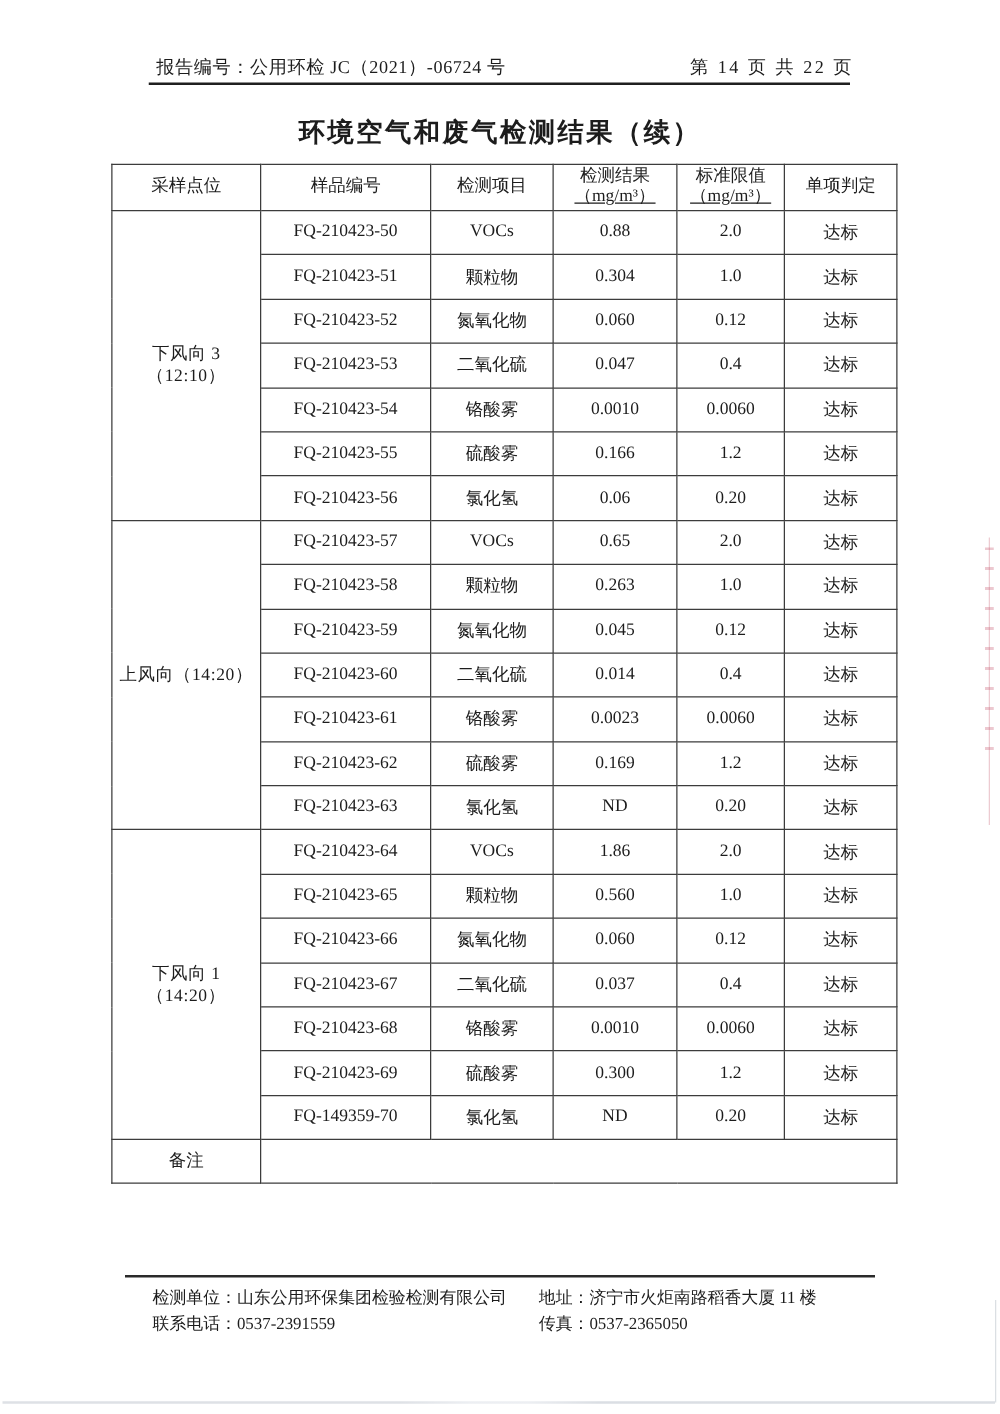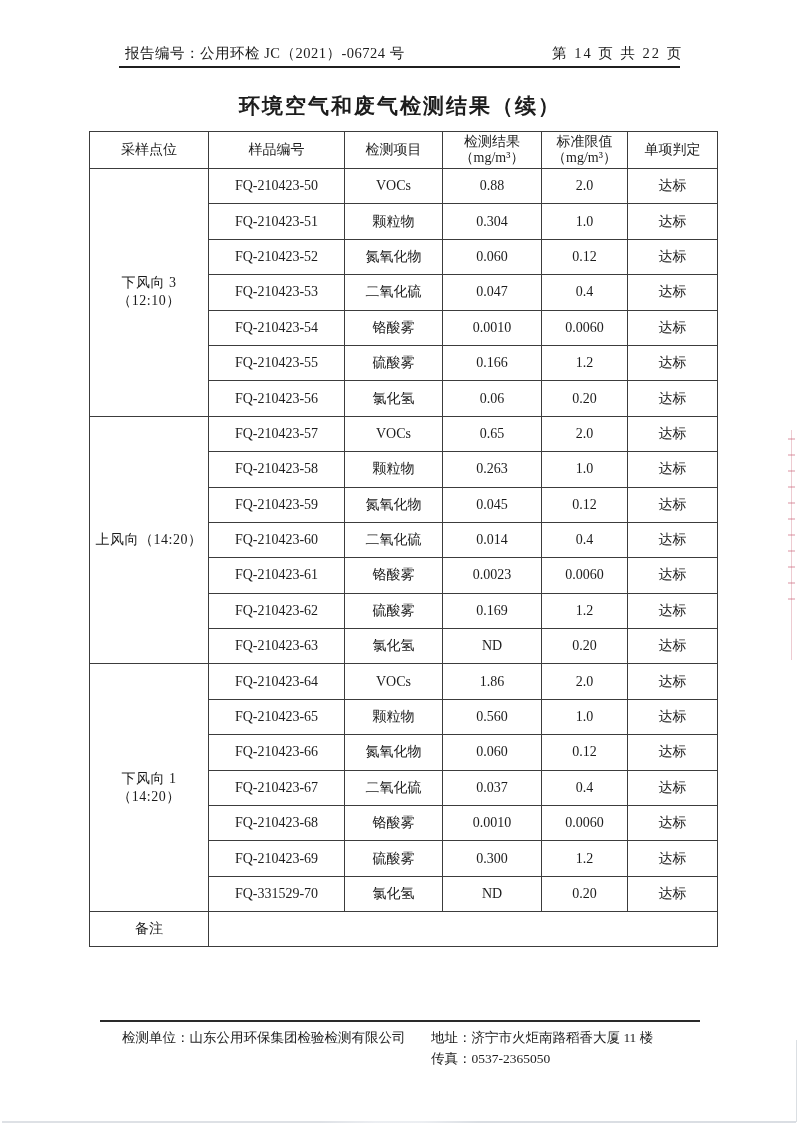--- a/index.html
+++ b/index.html
@@ -44,21 +44,21 @@
   }
   table.report td,table.report th{
     border:1px solid #3c3c3c;
     text-align:center;vertical-align:middle;
     padding:0 2px;font-weight:normal;
     overflow:hidden;
   }
   table.report thead tr{height:37px;}
   table.report tr.data-row{height:35.4px;}
   table.report tr.remark-row{height:35px;}
-  th .sub{display:block;line-height:1.15;}
+  th .sub{display:block;line-height:1.15;text-decoration:underline;}
   th .main{display:block;line-height:1.2;}
   td.loc-cell{letter-spacing:.5px;}
   td.remark-value{text-align:left;}
   
   .footer-rule{
     position:absolute;left:100px;top:1020px;
     width:600px;height:2px;background:#2a2a2a;
   }
   .footer-col{
     position:absolute;top:1027px;
@@ -272,37 +272,38 @@
             <td>达标</td>
           </tr>
           <tr class="data-row">
             <td>FQ-210423-69</td>
             <td>硫酸雾</td>
             <td>0.300</td>
             <td>1.2</td>
             <td>达标</td>
           </tr>
           <tr class="data-row">
-            <td>FQ-331529-70</td>
+            <td>FQ-149359-70</td>
             <td>氯化氢</td>
             <td>ND</td>
             <td>0.20</td>
             <td>达标</td>
           </tr>
           <tr class="remark-row">
             <td>备注</td>
             <td colspan="5" class="remark-value"></td>
           </tr>
         </tbody>
     </table>
   </div>
 
   <div class="footer-rule"></div>
   <div class="footer-col footer-left">
     <div>检测单位：山东公用环保集团检验检测有限公司</div>
+    <div>联系电话：0537-2391559</div>
   </div>
   <div class="footer-col footer-right">
     <div>地址：济宁市火炬南路稻香大厦 11 楼</div>
     <div>传真：0537-2365050</div>
   </div>
 
   <div class="red-hairline"></div>
   <div class="red-artifact"></div>
   <div class="scan-bottom-line"></div>
   <div class="scan-right-line"></div>

